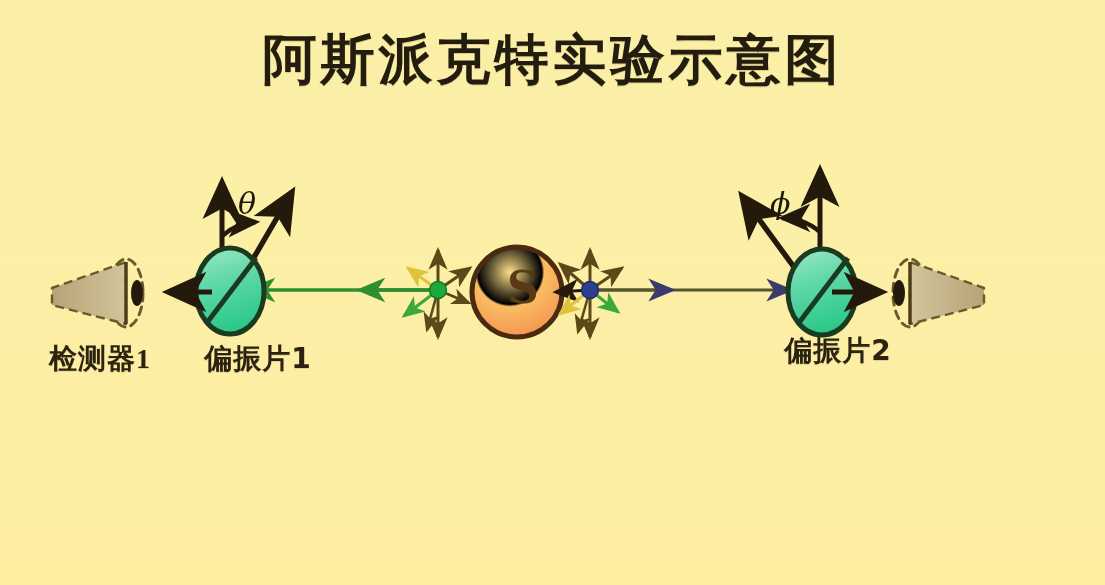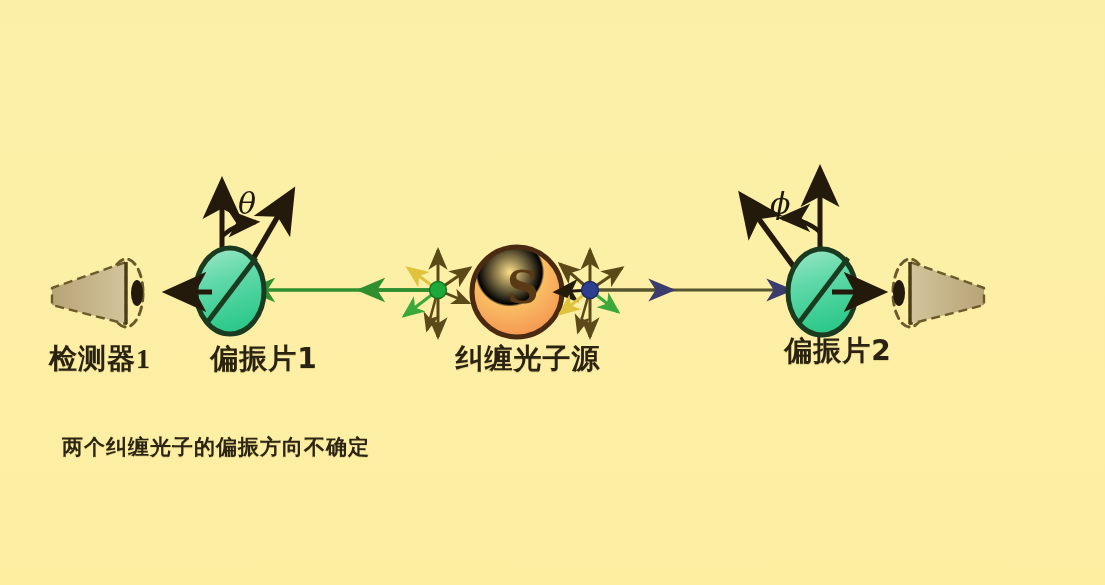--- a/index.html
+++ b/index.html
@@ -42,21 +42,21 @@
     text-shadow: 0 1px 0 rgba(120,100,40,0.25);
   }
   .device-label {
     font-size: 28px;
     letter-spacing: 1px;
     color: #2a2312;
     text-align: center;
     text-shadow: 0 1px 0 rgba(150,125,50,0.25);
   }
   #label-det1 { left: 10px;  top: 340px; width: 180px; font-family: Liberation Serif, serif; }
-  #label-pol1 { left: 174px; top: 340px; width: 180px; }
+  #label-pol1 { left: 168px; top: 340px; width: 180px; }
   #label-src  { left: 428px; top: 340px; width: 200px; }
   #label-pol2 { left: 748px; top: 332px; width: 180px; }
   #label-det2 { left: 895px; top: 340px; width: 180px; }
   .caption-line {
     font-size: 21px;
     letter-spacing: 1px;
     color: #2c2514;
     font-weight: 700;
     text-shadow: 0 1px 0 rgba(150,125,50,0.20);
   }
@@ -201,26 +201,25 @@
     </g>
 
     <g>
       <ellipse cx="910" cy="293" rx="17" ry="34" fill="none" stroke="#6b5a2a" stroke-width="3" stroke-dasharray="8 6" stroke-linecap="round"></ellipse>
       <path d="M910,262 L910,324 L984,305 L984,288 Z" fill="url(#gradHornR)" stroke="#6b5a2a" stroke-width="2.4" stroke-dasharray="9 5" stroke-linejoin="round"></path>
       <path d="M910,262 L910,324" stroke="#4a3d18" stroke-width="3.4" fill="none"></path>
       <ellipse cx="899" cy="293" rx="6" ry="13" fill="#241a0c"></ellipse>
     </g>
   </svg>
 
+  <div class="txt" id="title">阿斯派克特实验示意图</div>
 
   <div class="txt greek" id="sym-theta">θ</div>
   <div class="txt greek" id="sym-phi">ϕ</div>
 
   <div class="txt" id="src-letter">S</div>
 
   <div class="txt device-label" id="label-det1">检测器1</div>
   <div class="txt device-label" id="label-pol1">偏振片1</div>
-  <div class="txt device-label" id="label-src">纠缠光子源</div>
   <div class="txt device-label" id="label-pol2">偏振片2</div>
 
-  <div class="txt caption-line" id="caption-1">两个纠缠光子的偏振方向不确定</div>
 
 </div>
 
 </body></html>

